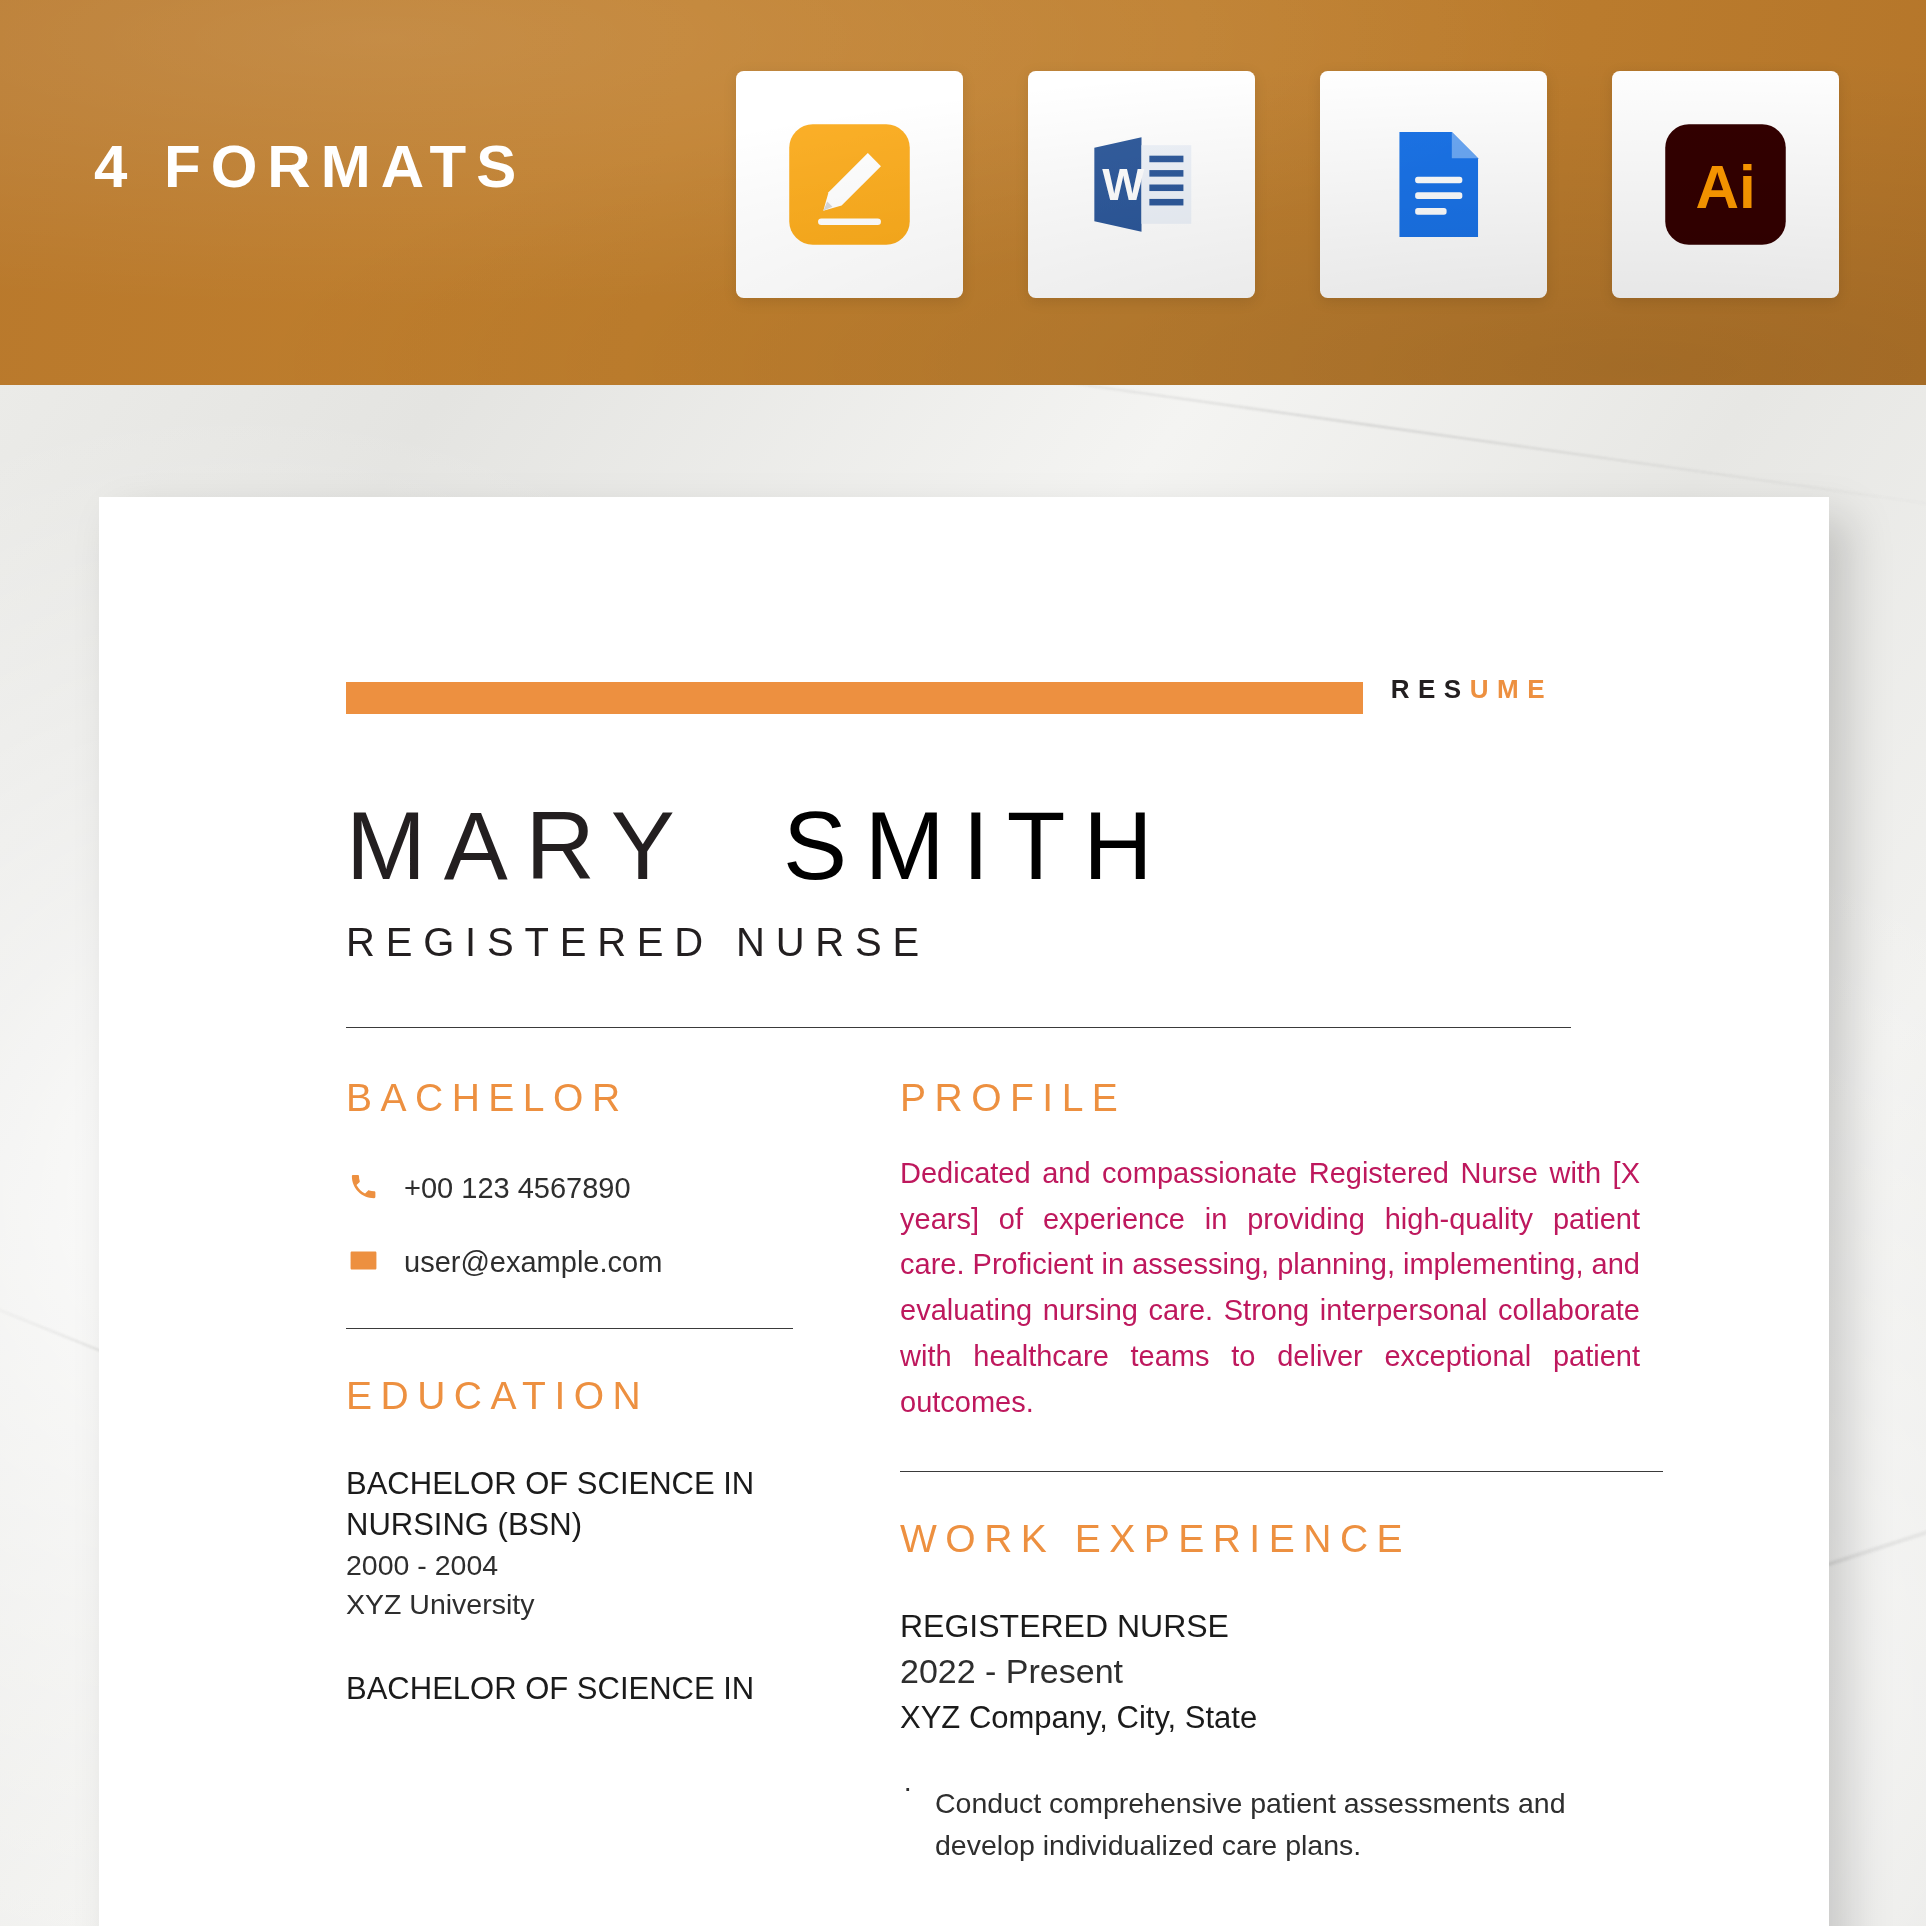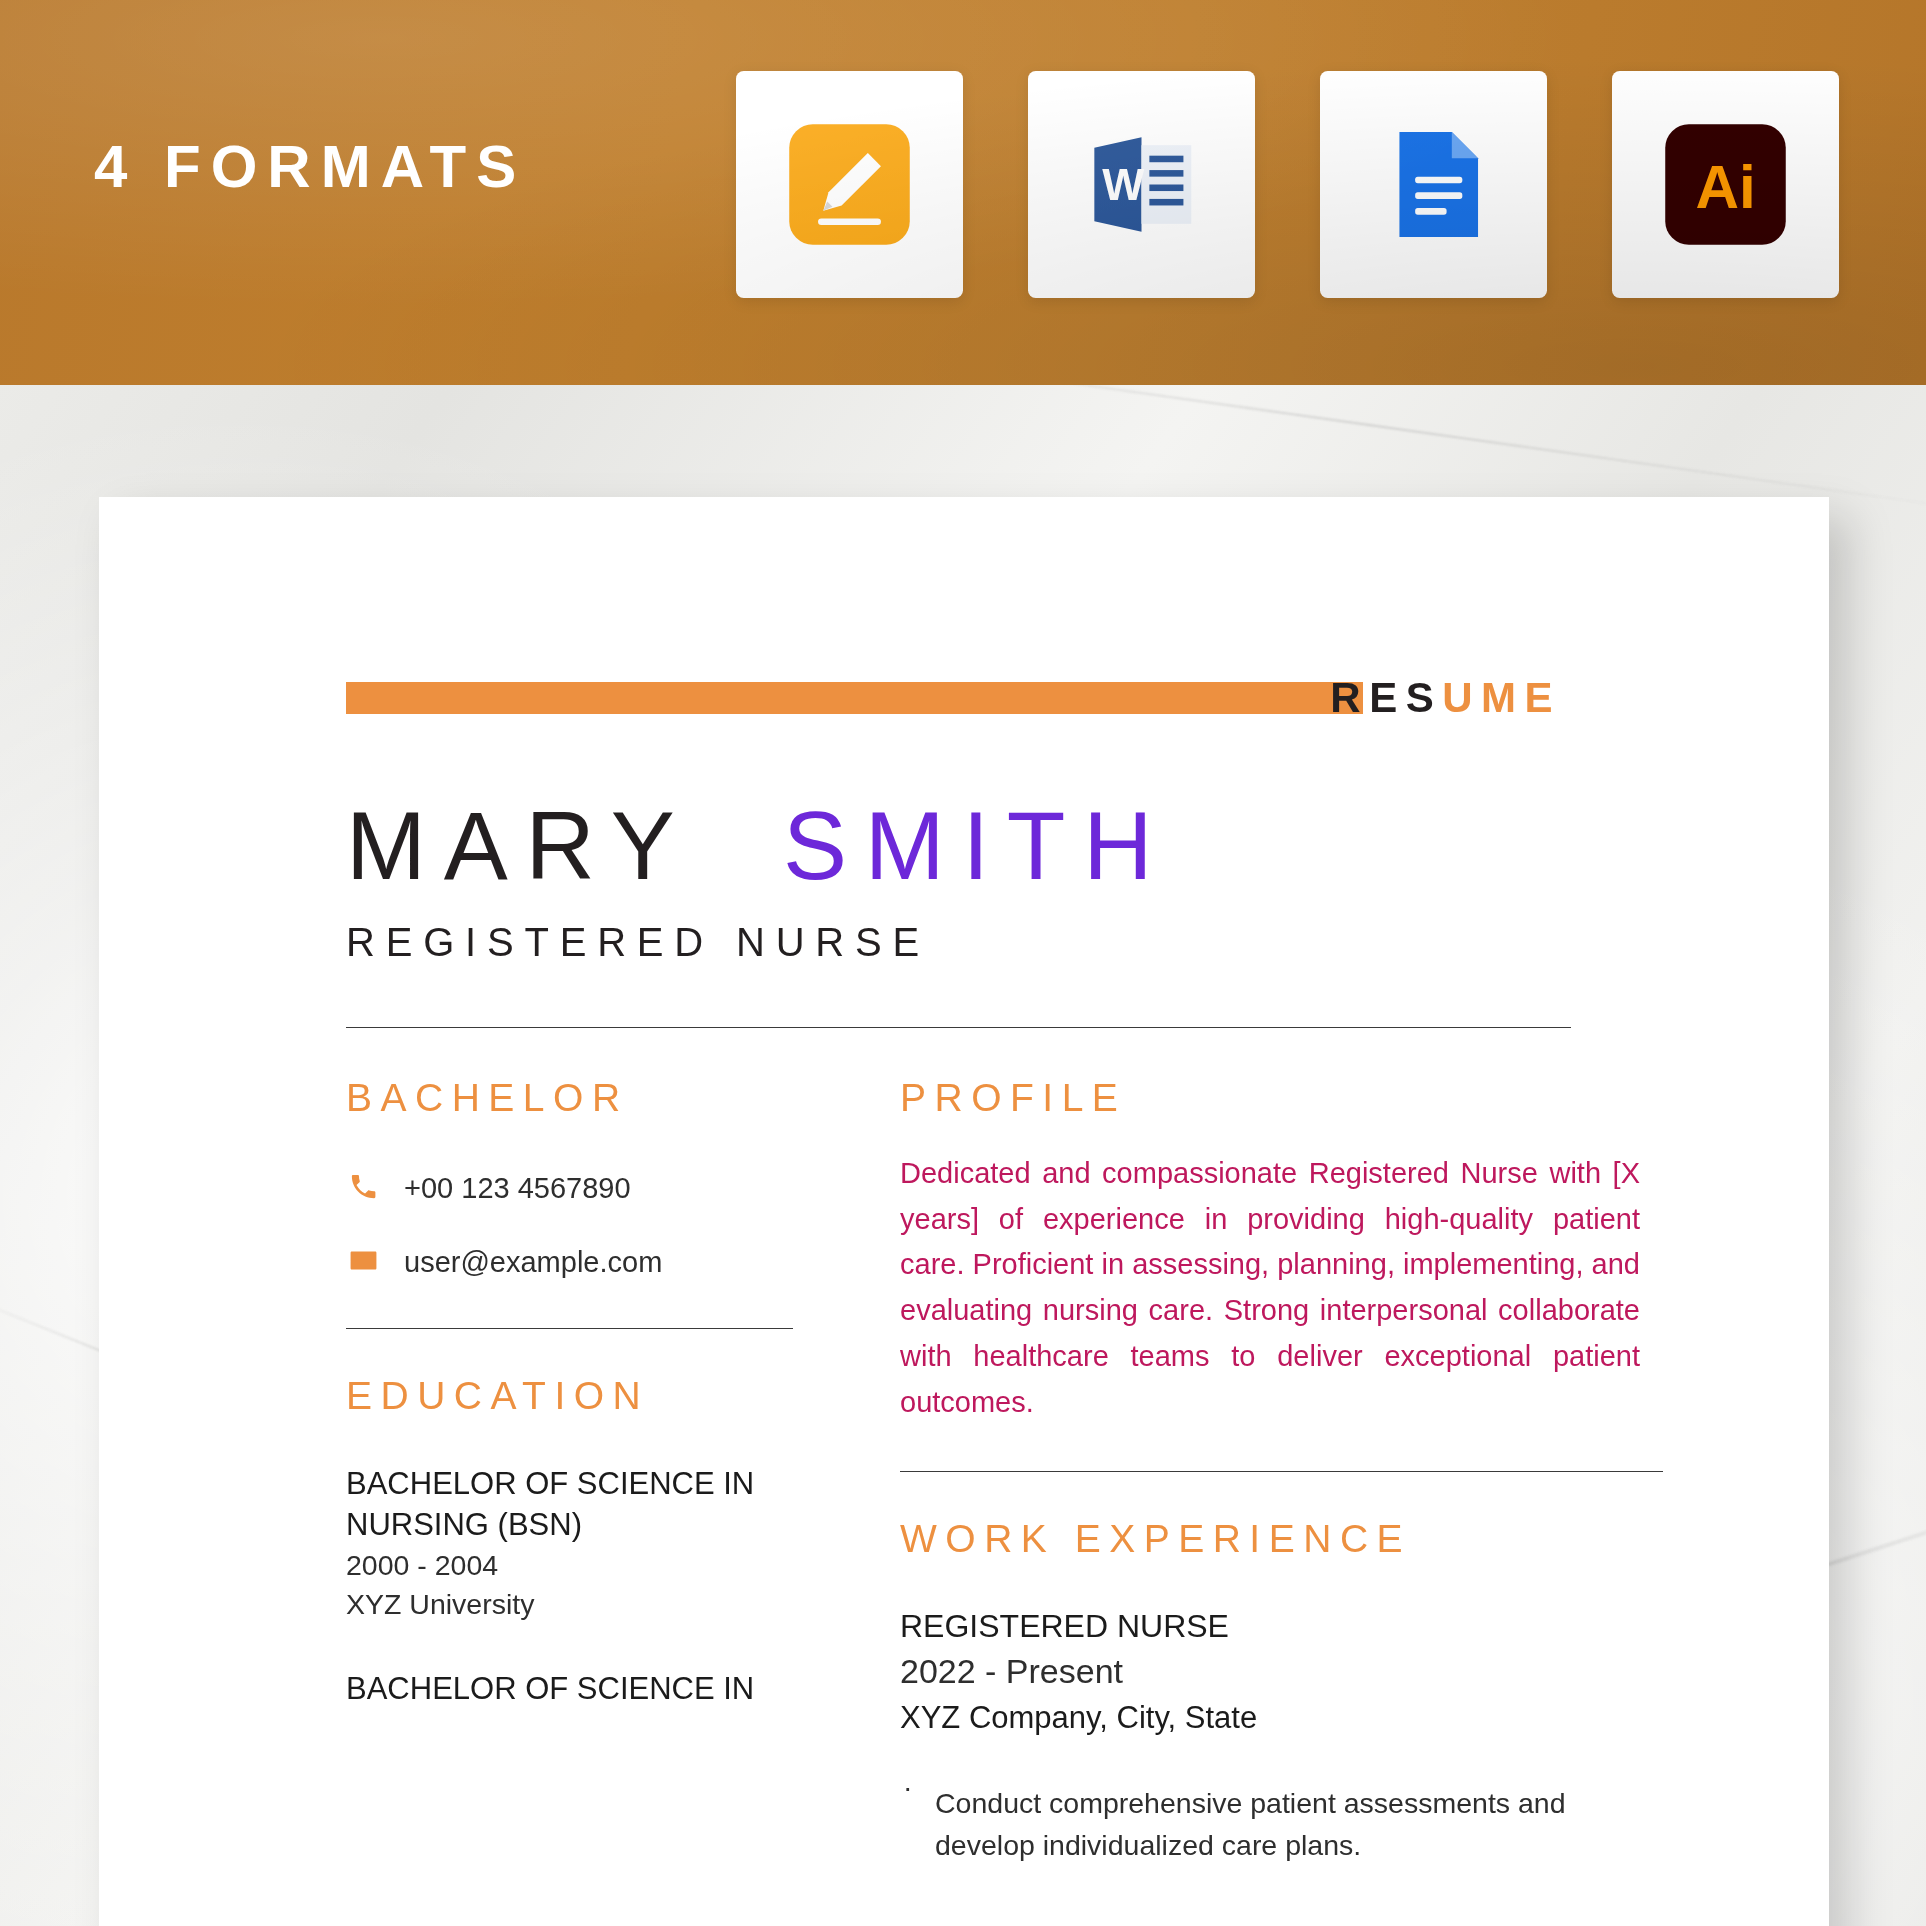--- a/index.html
+++ b/index.html
@@ -77,39 +77,39 @@
   }
   .page-inner { position: absolute; left: 247px; top: 154px; width: 1225px; }
 
   .top-row { position: relative; height: 62px; }
   .orange-bar {
     position: absolute; left: 0; top: 31px;
     width: 1017px; height: 32px;
     background: #ed9040;
   }
   .resume-word {
-    position: absolute; right: 10px; top: 23px;
-    font-size: 42px;
+    position: absolute; right: 18px; top: 23px;
+    font-size: 26px;
     letter-spacing: 8.5px;
     font-weight: 600;
     color: #231f20;
     white-space: nowrap;
   }
   .resume-word .accent { color: #ed9040; }
 
   .name {
     margin-top: 83px;
     font-size: 96px;
     font-weight: 400;
     letter-spacing: 17.7px;
     color: #231f20;
     line-height: 1.05;
     white-space: nowrap;
   }
-  .name .last { color: #6d28d9; }
+  .name .last { color: #000000; }
 
   .role {
     margin-top: 23px;
     font-size: 40px;
     letter-spacing: 10.8px;
     color: #231f20;
     font-weight: 400;
     white-space: nowrap;
   }
 

